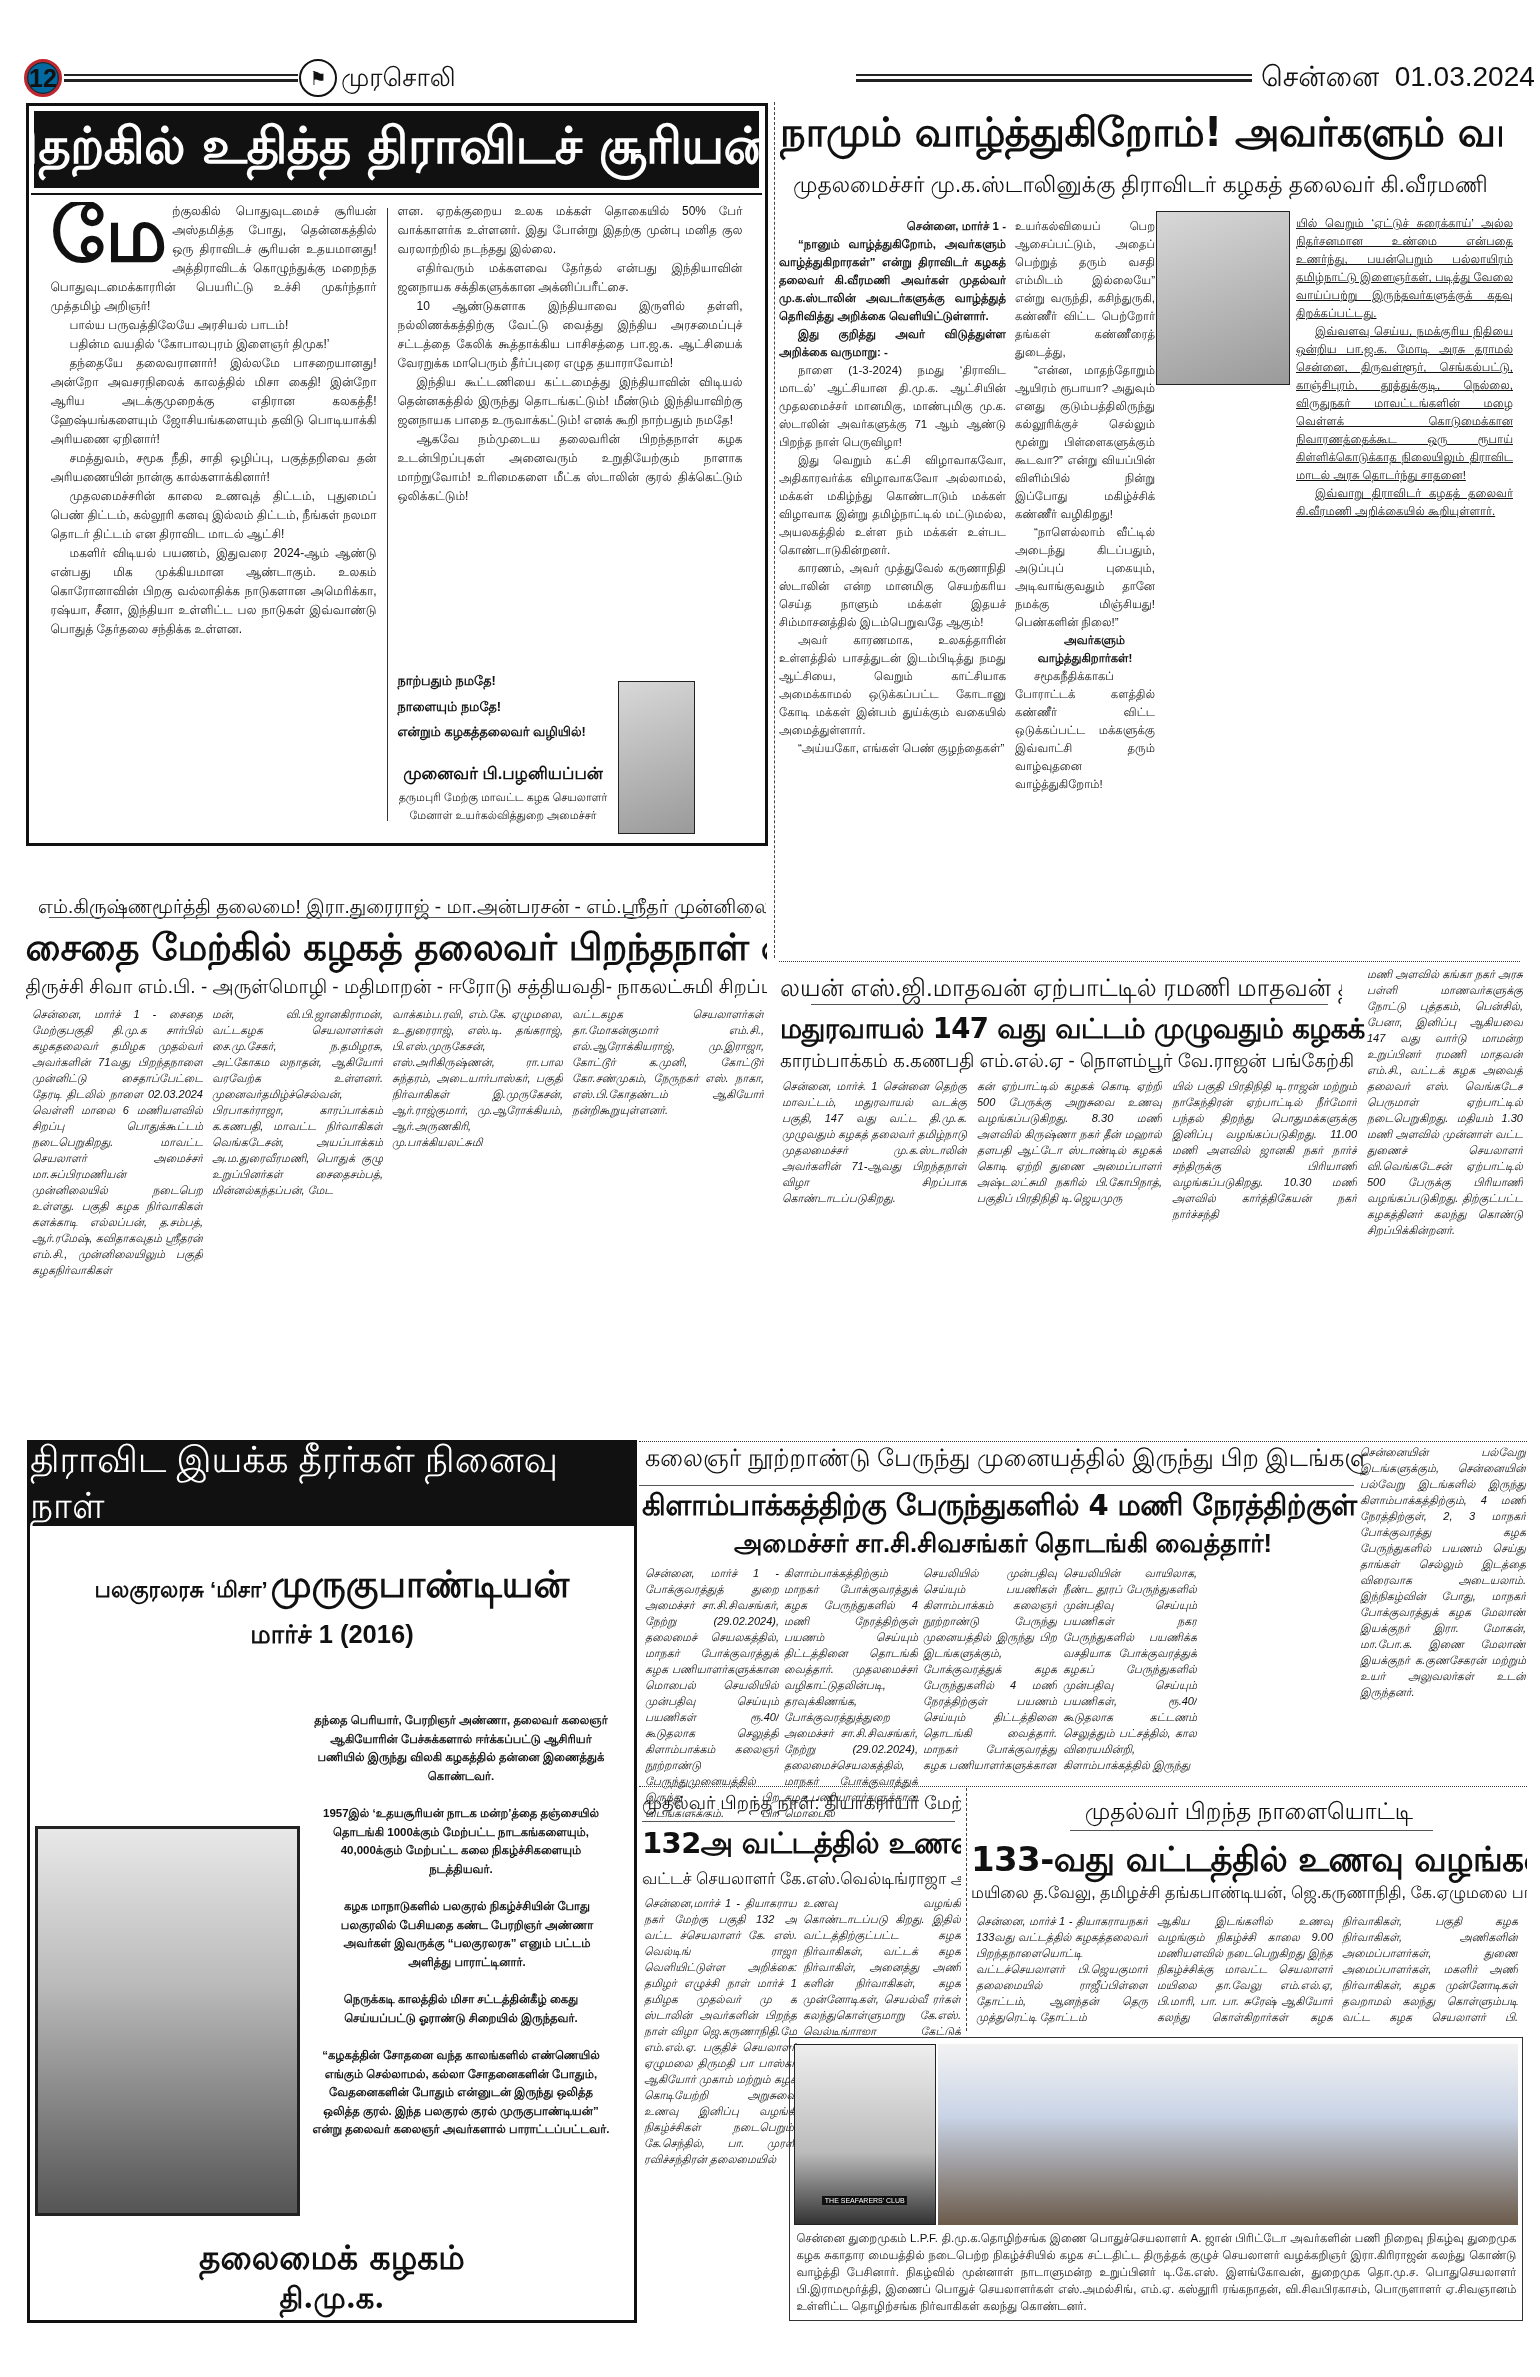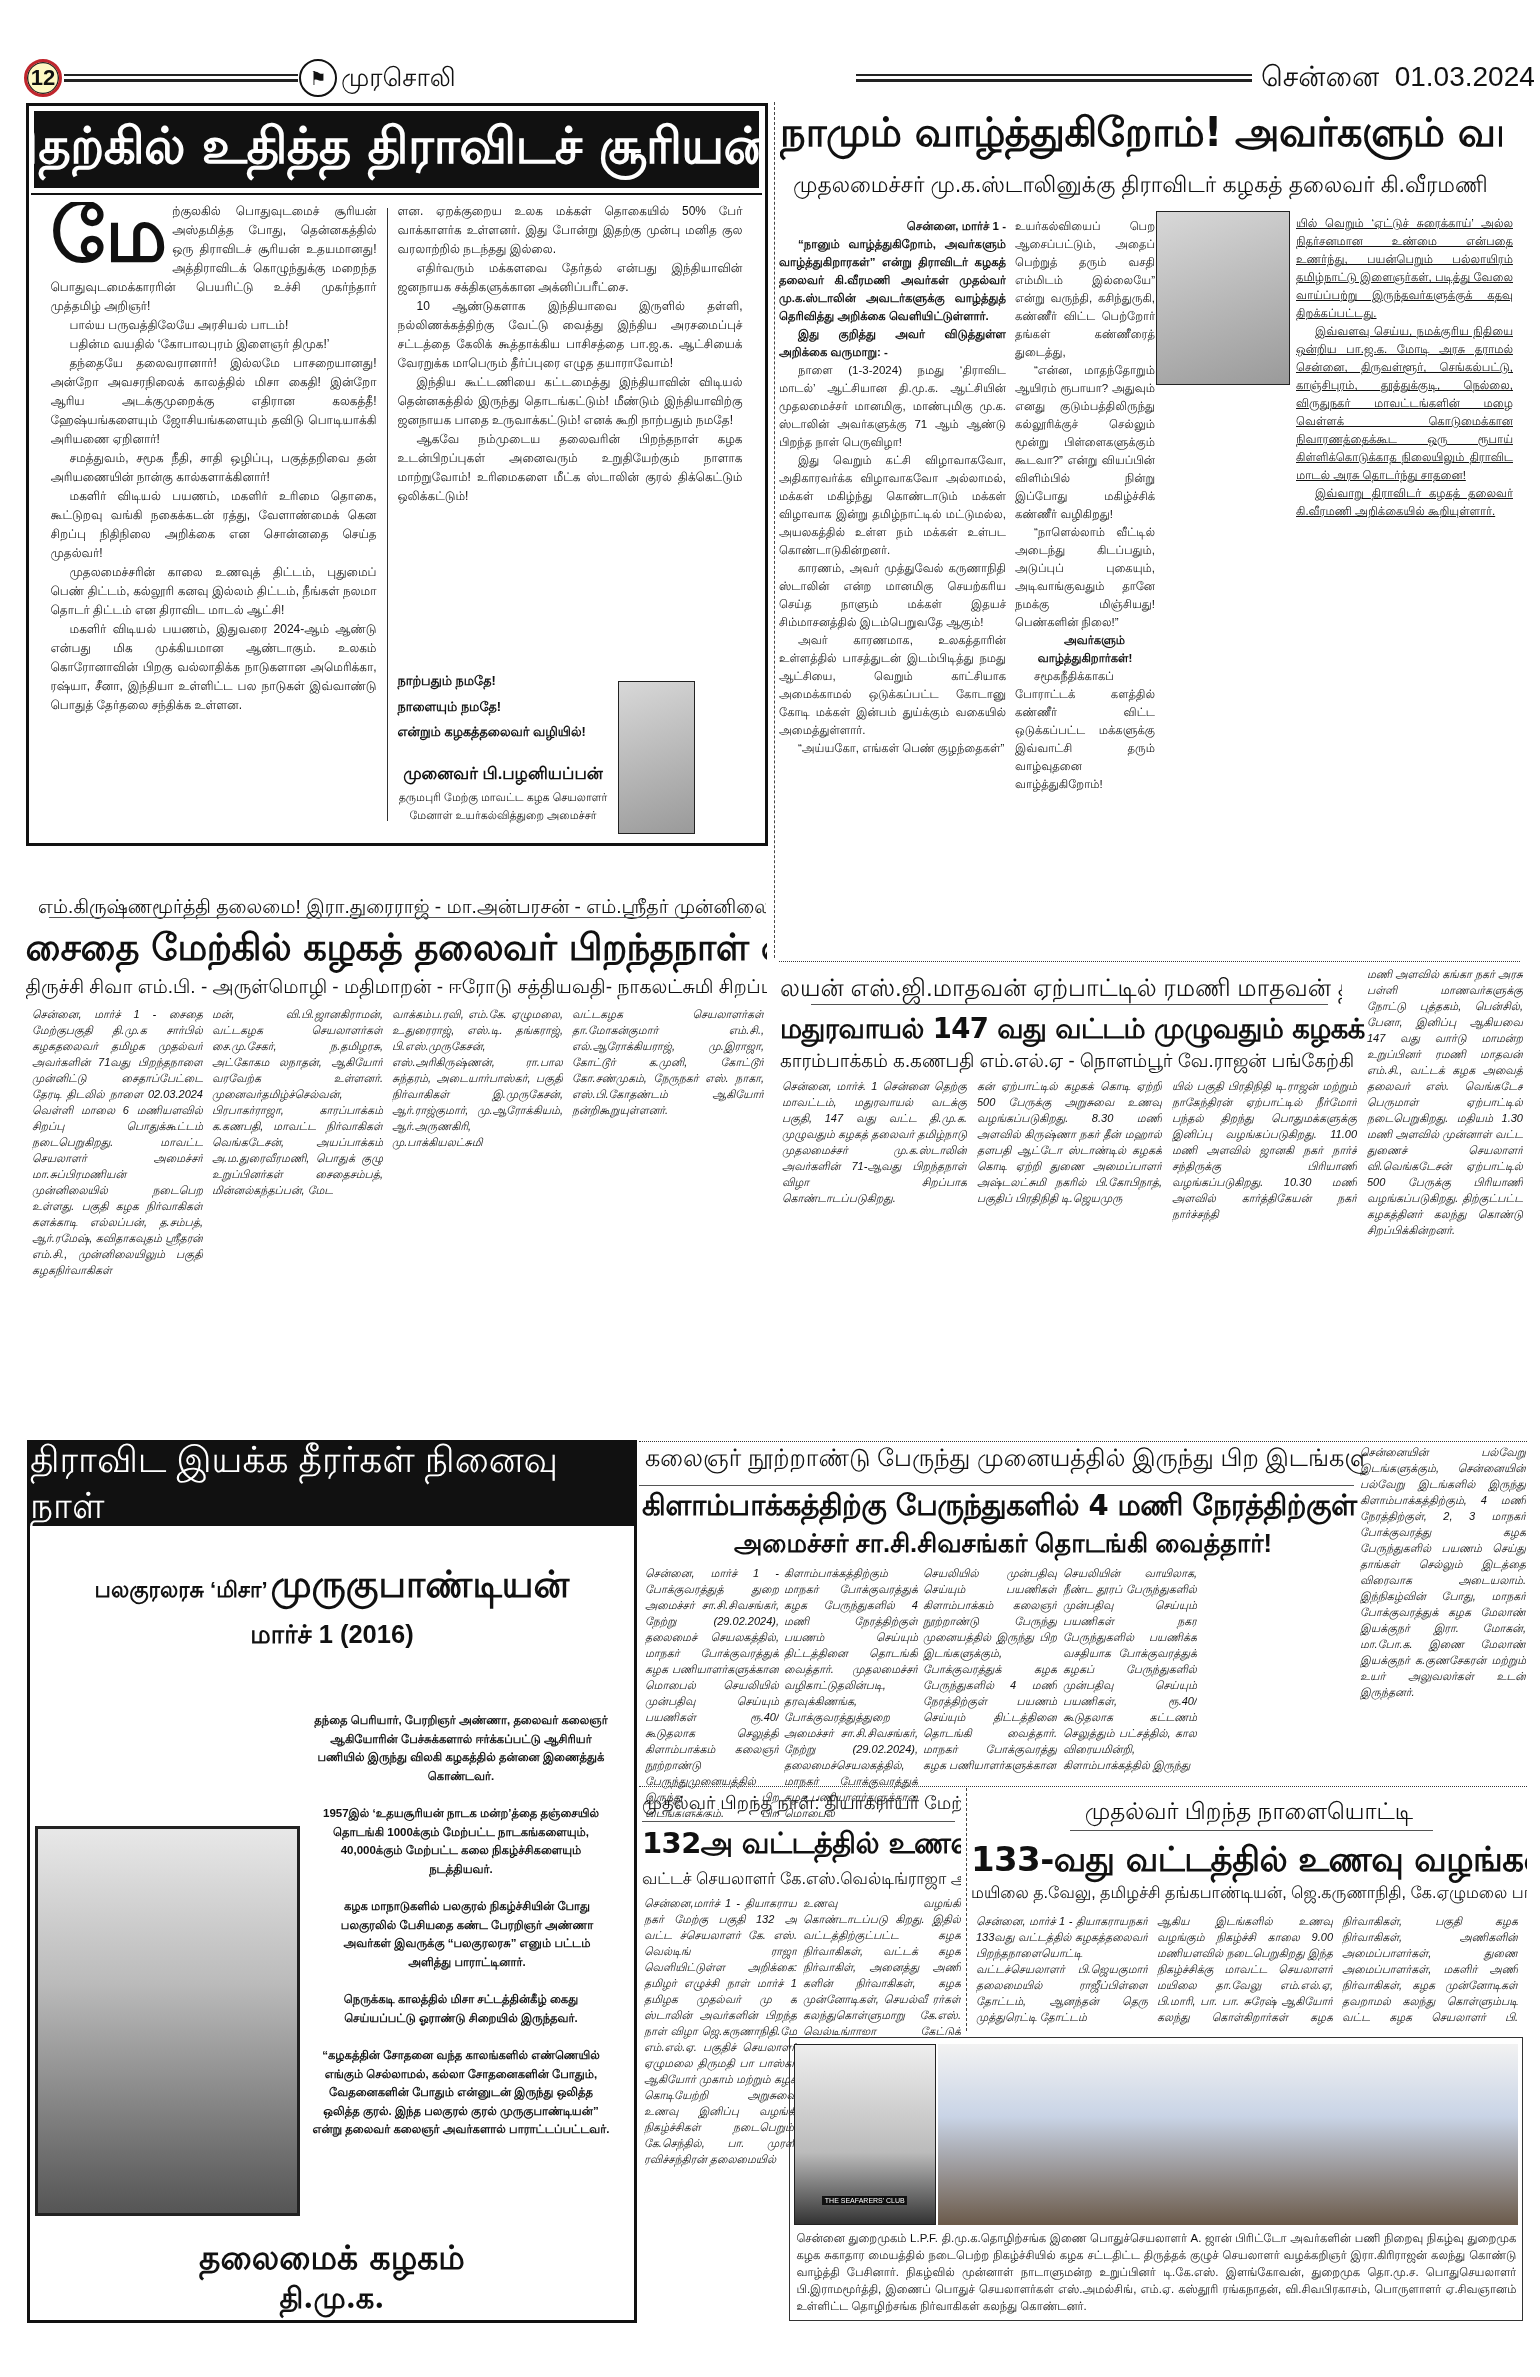--- a/index.html
+++ b/index.html
@@ -1,20 +1,20 @@
 <!DOCTYPE html>
 <html style="font-size:10.2px"><head>
 <meta charset="utf-8">
 <style>
   * { box-sizing: border-box; margin: 0; padding: 0; }
   html, body { width: 1541px; height: 2377px; background: #fff; overflow: hidden; }
   body { font-family: "Liberation Sans", "DejaVu Sans", sans-serif; color: #111; position: relative; }
   .abs { position: absolute; }
   
-  .pageno { left: 24px; top: 59px; width: 38px; height: 38px; border-radius: 50%; border: 3.2px solid #c0262d; background:#fef9c3; display:flex; align-items:center; justify-content:center; font-weight:bold; font-size:22px; box-shadow: inset 0 0 0 1.3px #222; }
+  .pageno { left: 24px; top: 59px; width: 38px; height: 38px; border-radius: 50%; border: 3.2px solid #c0262d; background:#0369a1; display:flex; align-items:center; justify-content:center; font-weight:bold; font-size:25px; box-shadow: inset 0 0 0 1.3px #222; }
   .rule { height: 7.7px; border-top: 2.6px solid #222; border-bottom: 3.8px solid #222; }
   .logo { left: 299px; top: 59px; width: 38px; height: 38px; border-radius:50%; border:2.6px solid #111; display:flex; align-items:center; justify-content:center; font-size:19px; }
   .paper-name { left: 341px; top: 63px; font-size: 25.5px; }
   .dateline { left: 1261px; top: 61px; font-size: 28px; white-space: nowrap; }
   
   .box { border: 3.8px solid #111; }
   .blackbar { background: #111; color: #fff; display:flex; align-items:center; justify-content:center; font-weight: bold; }
   .headline { font-weight: bold; font-family: "DejaVu Sans", sans-serif; letter-spacing: -0.6px; white-space: nowrap; overflow: hidden; }
   .sub { white-space: nowrap; overflow: hidden; }
   .col { font-size: 12px; line-height: 19px; text-align: justify; overflow: hidden; }
@@ -45,21 +45,20 @@
 <div class="abs box" style="left:25.5px;top:103px;width:742px;height:743px;">
   <div class="blackbar headline" style="margin:5.1px;height:77px;font-size:50px;">தெற்கில் உதித்த திராவிடச் சூரியன்!</div>
   <div style="border-top:2.6px solid #111;margin:0 2.6px;"></div>
   <div class="col" style="position:absolute;left:22px;top:96px;width:326px;height:639px;">
     <span class="dropcap">மே</span>
     <p style="text-indent:0">ற்குலகில் பொதுவுடமைச் சூரியன் அஸ்தமித்த போது, தென்னகத்தில் ஒரு திராவிடச் சூரியன் உதயமானது! அத்திராவிடக் கொழுந்துக்கு மறைந்த பொதுவுடமைக்காரரின் பெயரிட்டு உச்சி முகர்ந்தார் முத்தமிழ் அறிஞர்!</p>
     <p>பால்ய பருவத்திலேயே அரசியல் பாடம்!</p>
     <p>பதின்ம வயதில் ‘கோபாலபுரம் இளைஞர் திமுக!’</p>
     <p>தந்தையே தலைவரானார்! இல்லமே பாசறையானது! அன்றோ அவசரநிலைக் காலத்தில் மிசா கைதி! இன்றோ ஆரிய அடக்குமுறைக்கு எதிரான கலகத்தீ! ஹேஷ்யங்களையும் ஜோசியங்களையும் தவிடு பொடியாக்கி அரியணை ஏறினார்!</p>
     <p>சமத்துவம், சமூக நீதி, சாதி ஒழிப்பு, பகுத்தறிவை தன் அரியணையின் நான்கு கால்களாக்கினார்!</p>
-    <p>மகளிர் விடியல் பயணம், மகளிர் உரிமை தொகை, கூட்டுறவு வங்கி நகைக்கடன் ரத்து, வேளாண்மைக் கென சிறப்பு நிதிநிலை அறிக்கை என சொன்னதை செய்த முதல்வர்!</p>
     <p>முதலமைச்சரின் காலை உணவுத் திட்டம், புதுமைப் பெண் திட்டம், கல்லூரி கனவு இல்லம் திட்டம், நீங்கள் நலமா தொடர் திட்டம் என திராவிட மாடல் ஆட்சி!</p>
     <p>மகளிர் விடியல் பயணம், இதுவரை 2024-ஆம் ஆண்டு என்பது மிக முக்கியமான ஆண்டாகும். உலகம் கொரோனாவின் பிறகு வல்லாதிக்க நாடுகளான அமெரிக்கா, ரஷ்யா, சீனா, இந்தியா உள்ளிட்ட பல நாடுகள் இவ்வாண்டு பொதுத் தேர்தலை சந்திக்க உள்ளன.</p>
   </div>
   <div class="vr" style="position:absolute;left:358px;top:102px;height:613px;border-left:1.3px solid #333;"></div>
   <div class="col" style="position:absolute;left:369px;top:96px;width:345px;height:415px;">
     <p style="text-indent:0">ளன. ஏறக்குறைய உலக மக்கள் தொகையில் 50% பேர் வாக்காளர்க உள்ளனர். இது போன்று இதற்கு முன்பு மனித குல வரலாற்றில் நடந்தது இல்லை.</p>
     <p>எதிர்வரும் மக்களவை தேர்தல் என்பது இந்தியாவின் ஜனநாயக சக்திகளுக்கான அக்னிப்பரீட்சை.</p>
     <p>10 ஆண்டுகளாக இந்தியாவை இருளில் தள்ளி, நல்லிணக்கத்திற்கு வேட்டு வைத்து இந்திய அரசமைப்புச் சட்டத்தை கேலிக் கூத்தாக்கிய பாசிசத்தை பா.ஜ.க. ஆட்சியைக் வேரறுக்க மாபெரும் தீர்ப்புரை எழுத தயாராவோம்!</p>
     <p>இந்திய கூட்டணியை கட்டமைத்து இந்தியாவின் விடியல் தென்னகத்தில் இருந்து தொடங்கட்டும்! மீண்டும் இந்தியாவிற்கு ஜனநாயக பாதை உருவாக்கட்டும்! எனக் கூறி நாற்பதும் நமதே!</p>
     <p>ஆகவே நம்முடைய தலைவரின் பிறந்தநாள் கழக உடன்பிறப்புகள் அனைவரும் உறுதியேற்கும் நாளாக மாற்றுவோம்! உரிமைகளை மீட்க ஸ்டாலின் குரல் திக்கெட்டும் ஒலிக்கட்டும்!</p>

